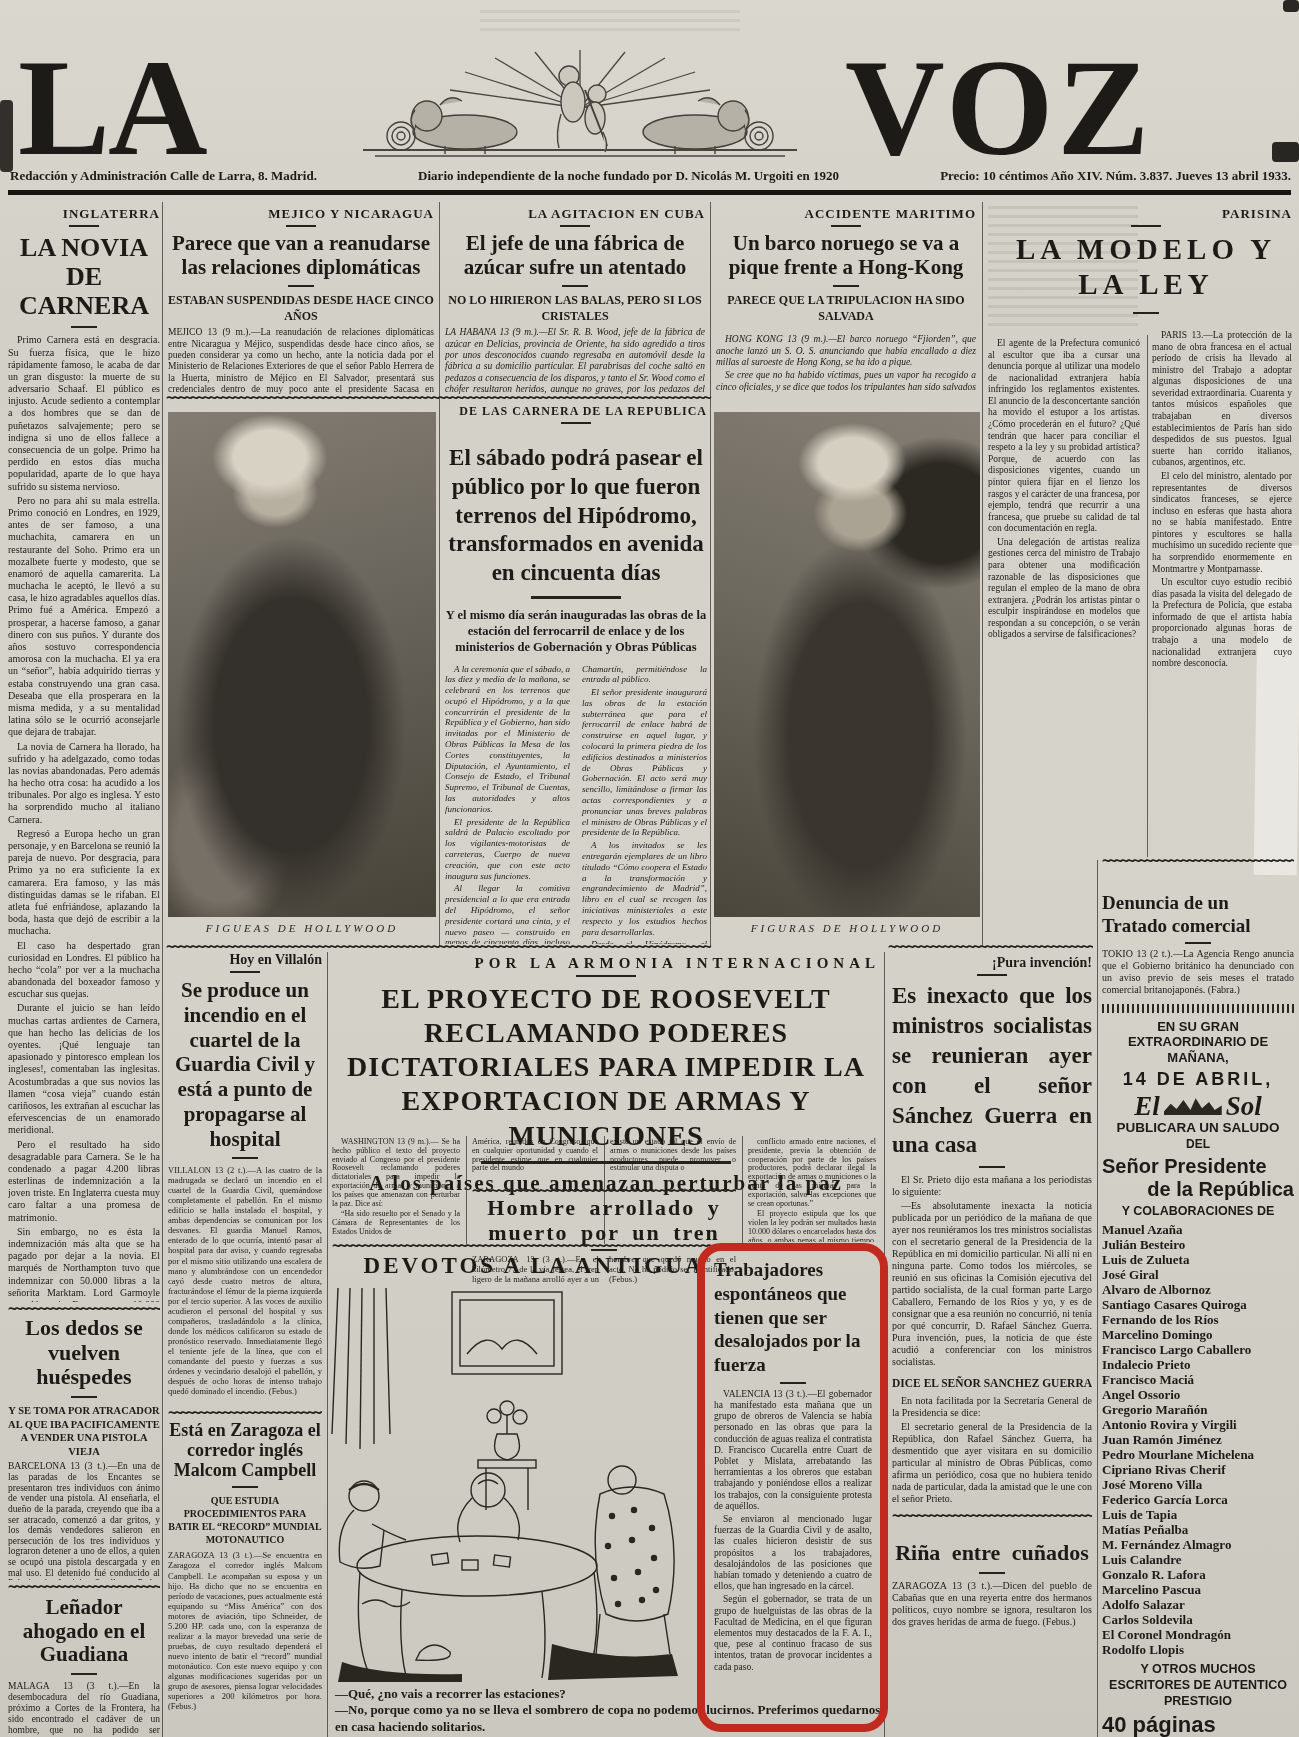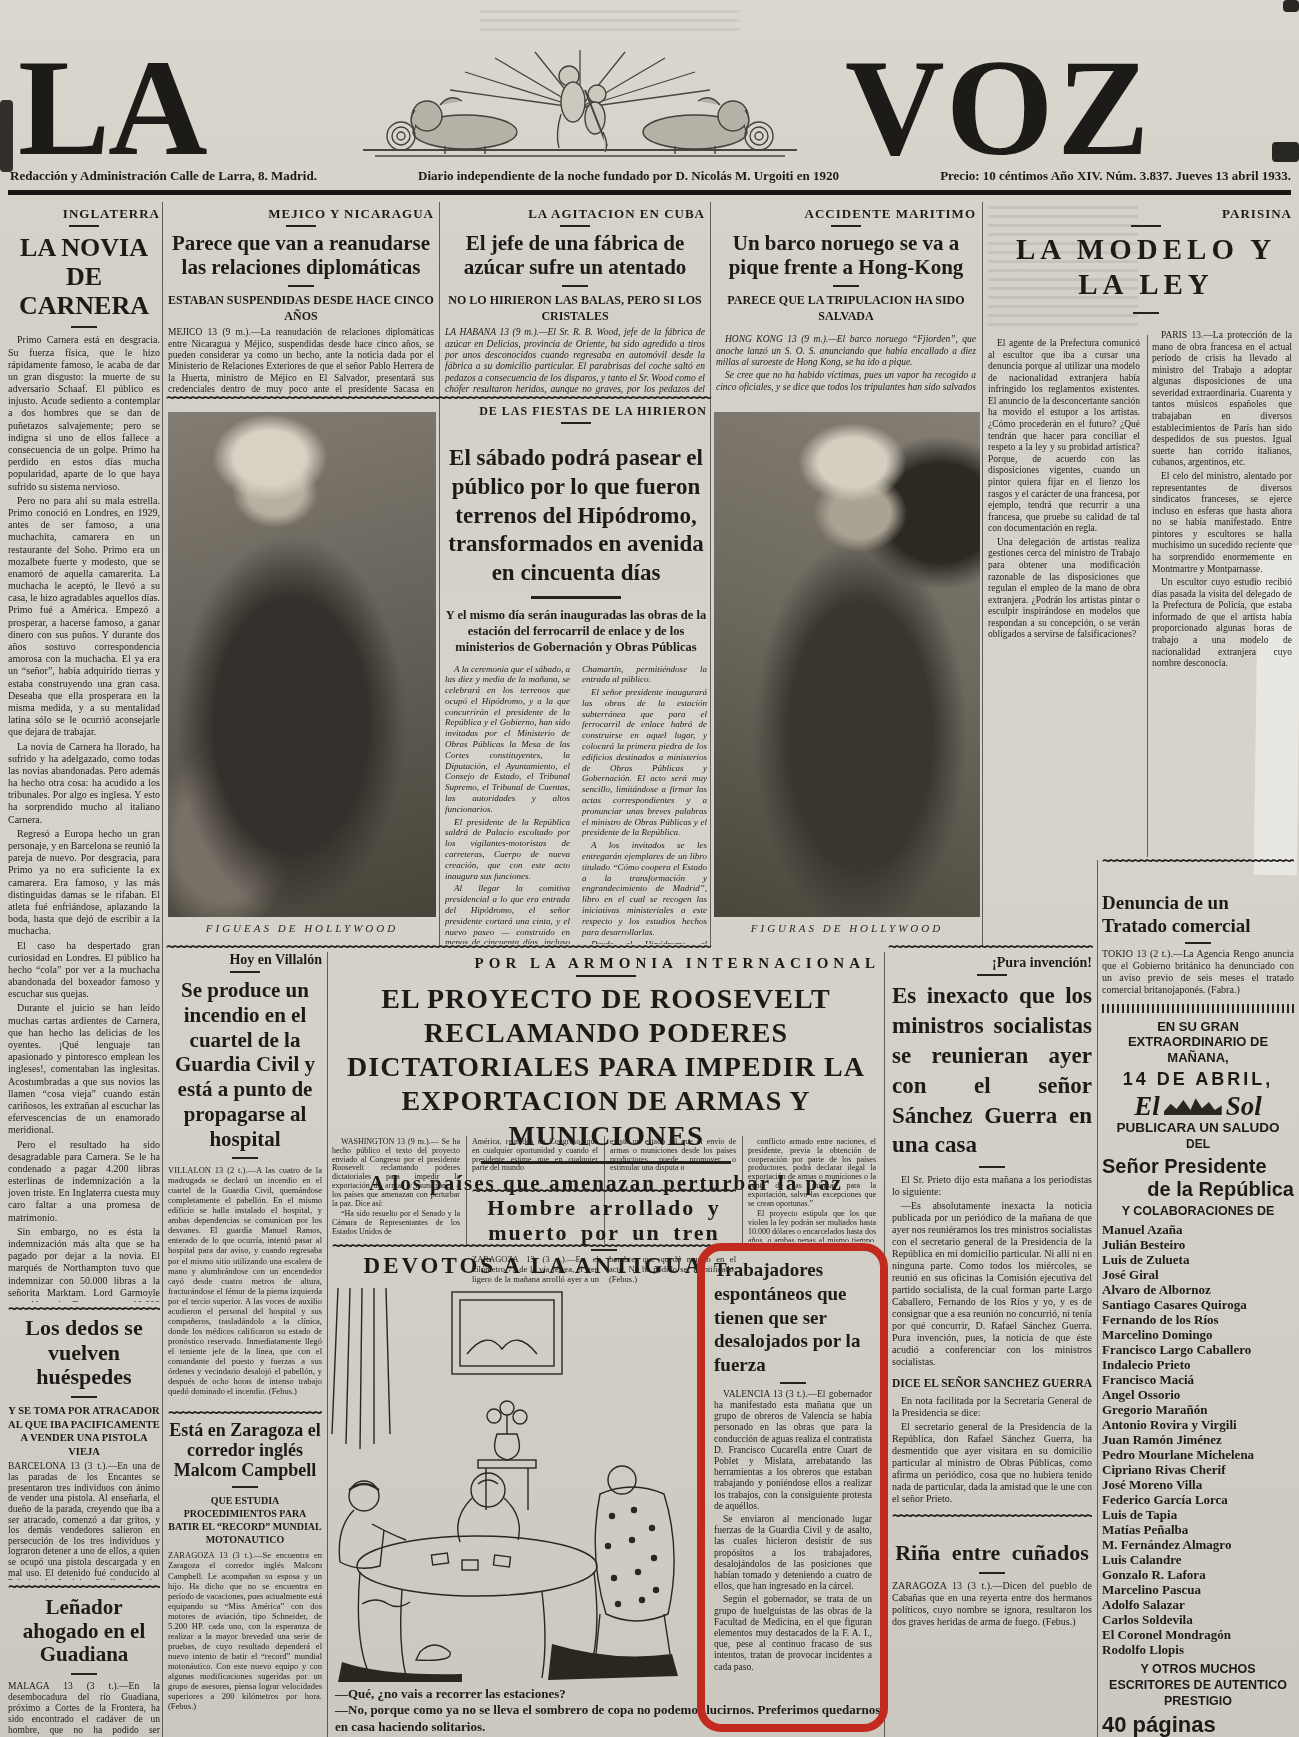--- a/index.html
+++ b/index.html
@@ -218,21 +218,21 @@
     </div>
 
   <div class="abs wavy" style="left:166px;top:395px;width:814px">~~~~~~~~~~~~~~~~~~~~~~~~~~~~~~~~~~~~~~~~~~~~~~~~~~~~~~~~~~~~~~~~~~~~~~~~~~~~~~~~~~~~~~~~~~</div>
 
   <div class="abs photoL" style="left:168px;top:412px;width:268px;height:505px"></div>
   <div class="abs caption" style="left:168px;top:922px;width:268px">FIGUEAS DE HOLLYWOOD</div>
   <div class="abs photoR" style="left:714px;top:412px;width:266px;height:505px"></div>
   <div class="abs caption" style="left:714px;top:922px;width:266px">FIGURAS DE HOLLYWOOD</div>
 
   <div class="abs" style="left:445px;top:404px;width:262px;height:540px;overflow:hidden">
-    <div class="kicker sm">DE LAS FIESTAS DE LA HIRIERON</div>
+    <div class="kicker sm">DE LAS CARNERA DE LA REPUBLICA</div>
     <div class="krule"></div>
     <div class="hl" style="font-size:23px;line-height:1.25;margin-top:20px">El sábado podrá pasear el público por lo que fueron terrenos del Hipódromo, transformados en avenida en cincuenta días</div>
     <div class="hdiv" style="width:90px"></div>
     <div class="sub" style="font-size:12.5px">Y el mismo día serán inauguradas las obras de la estación del ferrocarril de enlace y de los ministerios de Gobernación y Obras Públicas</div>
     <div class="body it" style="font-size:9px;line-height:1.2;margin-top:8px;columns:2;column-gap:12px">
         <p>A la ceremonia que el sábado, a las diez y media de la mañana, se celebrará en los terrenos que ocupó el Hipódromo, y a la que concurrirán el presidente de la República y el Gobierno, han sido invitadas por el Ministerio de Obras Públicas la Mesa de las Cortes constituyentes, la Diputación, el Ayuntamiento, el Consejo de Estado, el Tribunal Supremo, el Tribunal de Cuentas, las autoridades y altos funcionarios.</p>
         <p>El presidente de la República saldrá de Palacio escoltado por los vigilantes-motoristas de carreteras, Cuerpo de nueva creación, que con este acto inaugura sus funciones.</p>
         <p>Al llegar la comitiva presidencial a lo que era entrada del Hipódromo, el señor presidente cortará una cinta, y el nuevo paseo — construido en menos de cincuenta días, incluso con su instalación de alumbrado — quedará abierto a la circulación. A medida que el cortejo avance por el paseo se irá derribando la valla levantada a todo lo largo de la carretera de Chamartín, permitiéndose la entrada al público.</p>
         <p>El señor presidente inaugurará las obras de la estación subterránea que para el ferrocarril de enlace habrá de construirse en aquel lugar, y colocará la primera piedra de los edificios destinados a ministerios de Obras Públicas y Gobernación. El acto será muy sencillo, limitándose a firmar las actas correspondientes y a pronunciar unas breves palabras el ministro de Obras Públicas y el presidente de la República.</p>
         <p>A los invitados se les entregarán ejemplares de un libro titulado “Cómo coopera el Estado a la transformación y engrandecimiento de Madrid”, libro en el cual se recogen las iniciativas ministeriales a este respecto y los estudios hechos para desarrollarlas.</p>

